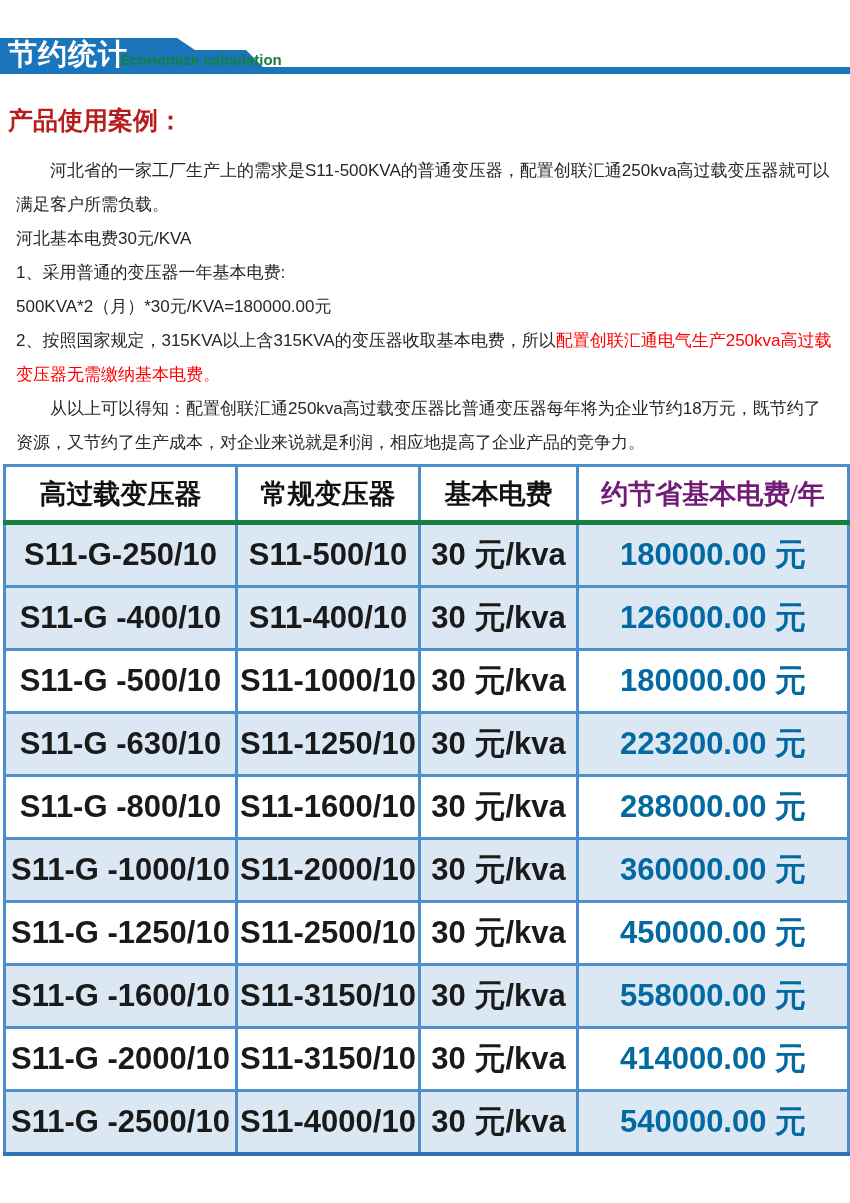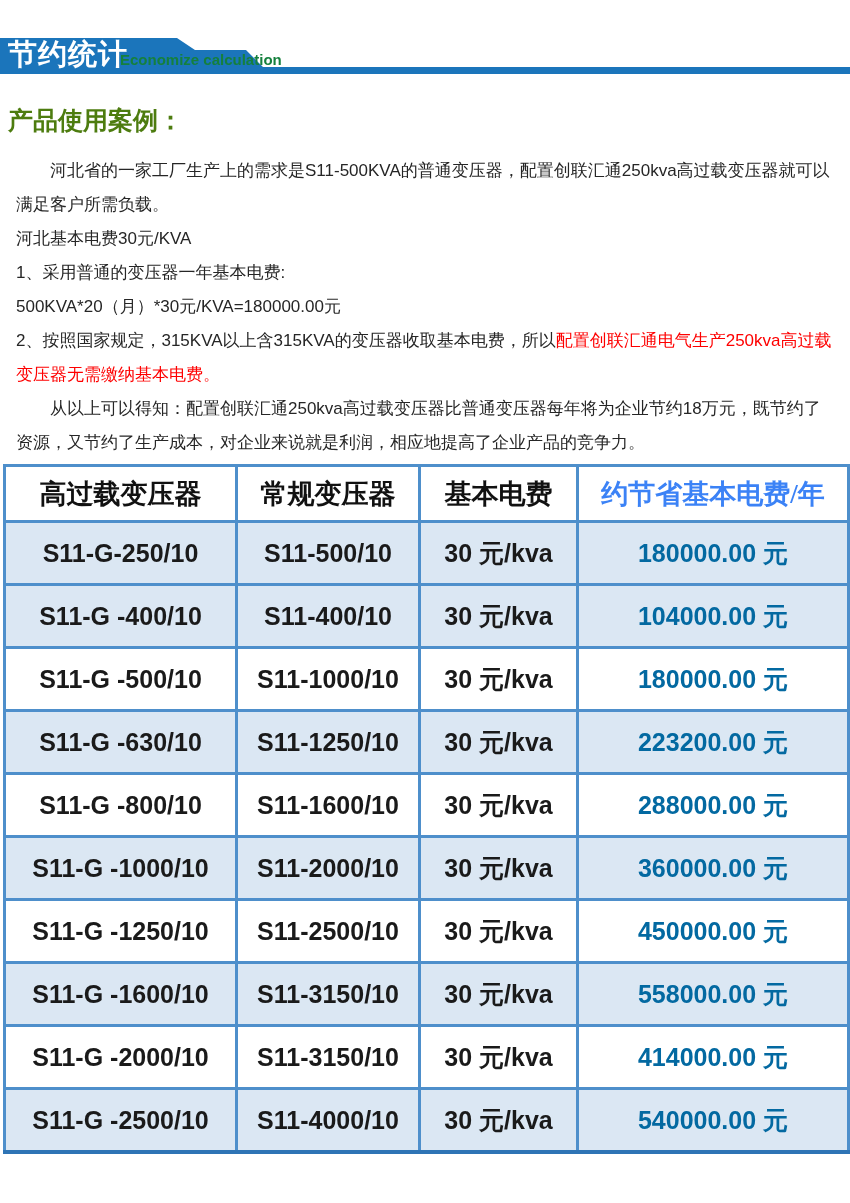--- a/index.html
+++ b/index.html
@@ -15,21 +15,21 @@
     position:absolute;left:8px;top:0;height:34px;line-height:33px;
     color:#ffffff;font-size:29px;font-weight:bold;letter-spacing:1px;
   }
   .banner-en{
     position:absolute;left:120px;top:13px;
     color:#15803d;font-size:15px;font-weight:bold;
   }
   
   .section-heading{
     margin:30px 0 0 8px;
-    color:#4d7c0f;font-size:25px;font-weight:bold;
+    color:#b91c1c;font-size:25px;font-weight:bold;
     font-family:"Liberation Serif","DejaVu Serif",serif;
   }
   
   .content{margin-top:17px;padding:0 16px;}
   .content p{
     margin:0;font-size:17px;line-height:34px;color:#262626;
     font-weight:normal;
   }
   .content p.indent{text-indent:2em;}
   .red{color:#fe0000;}
@@ -41,24 +41,24 @@
   }
   table.cmp th,table.cmp td{
     border:3px solid #4e8fcb;text-align:center;vertical-align:middle;
     overflow:hidden;white-space:nowrap;
   }
   table.cmp th{
     height:51px;font-size:27px;font-weight:bold;color:#111111;
     background:#ffffff;
     font-family:"Liberation Serif","DejaVu Serif",serif;
   }
-  table.cmp th.red-h{color:#3b82f6;}
-  table.cmp th{border-bottom:1px solid #15803d;}
+  table.cmp th.red-h{color:#701a75;}
+  table.cmp th{border-bottom:5px solid #15803d;}
   table.cmp td{
-    height:58px;font-size:25px;font-weight:bold;color:#1a1a1a;
+    height:58px;font-size:31px;font-weight:bold;color:#1a1a1a;
   }
   table.cmp td.red-v{color:#0369a1;}
   table.cmp tr.alt td{background:#dbe7f3;}
   table.cmp tr:last-child td{border-bottom:4px solid #2e74b5;}
 </style>
 </head>
 <body>
 
 <div class="banner">
   <svg width="850" height="36" viewBox="0 0 850 36">
@@ -67,21 +67,21 @@
   <span class="banner-cn">节约统计</span>
   <span class="banner-en">Economize calculation</span>
 </div>
 
 <h2 class="section-heading">产品使用案例：</h2>
 
 <div class="content">
   <p class="indent">河北省的一家工厂生产上的需求是S11-500KVA的普通变压器，配置创联汇通250kva高过载变压器就可以满足客户所需负载。</p>
   <p>河北基本电费30元/KVA</p>
   <p>1、采用普通的变压器一年基本电费:</p>
-  <p class="red">500KVA*20（月）*30元/KVA=180000.00元</p>
+  <p class="red">500KVA*2（月）*30元/KVA=180000.00元</p>
   <p><span>2、按照国家规定，315KVA以上含315KVA的变压器收取基本电费，所以</span><span class="red">配置创联汇通电气生产250kva高过载变压器无需缴纳基本电费。</span></p>
   <p class="indent">从以上可以得知：配置创联汇通250kva高过载变压器比普通变压器每年将为企业节约18万元，既节约了资源，又节约了生产成本，对企业来说就是利润，相应地提高了企业产品的竞争力。</p>
 </div>
 
 <table class="cmp">
   <colgroup>
     <col style="width:232px">
       <col style="width:183px">
       <col style="width:158px">
       <col style="width:271px">
@@ -98,21 +98,21 @@
       <tr class="alt">
         <td>S11-G-250/10</td>
         <td>S11-500/10</td>
         <td>30 元/kva</td>
         <td class="red-v">180000.00 元</td>
       </tr>
       <tr class="alt">
         <td>S11-G -400/10</td>
         <td>S11-400/10</td>
         <td>30 元/kva</td>
-        <td class="red-v">104000.00 元</td>
+        <td class="red-v">126000.00 元</td>
       </tr>
       <tr>
         <td>S11-G -500/10</td>
         <td>S11-1000/10</td>
         <td>30 元/kva</td>
         <td class="red-v">180000.00 元</td>
       </tr>
       <tr class="alt">
         <td>S11-G -630/10</td>
         <td>S11-1250/10</td>

